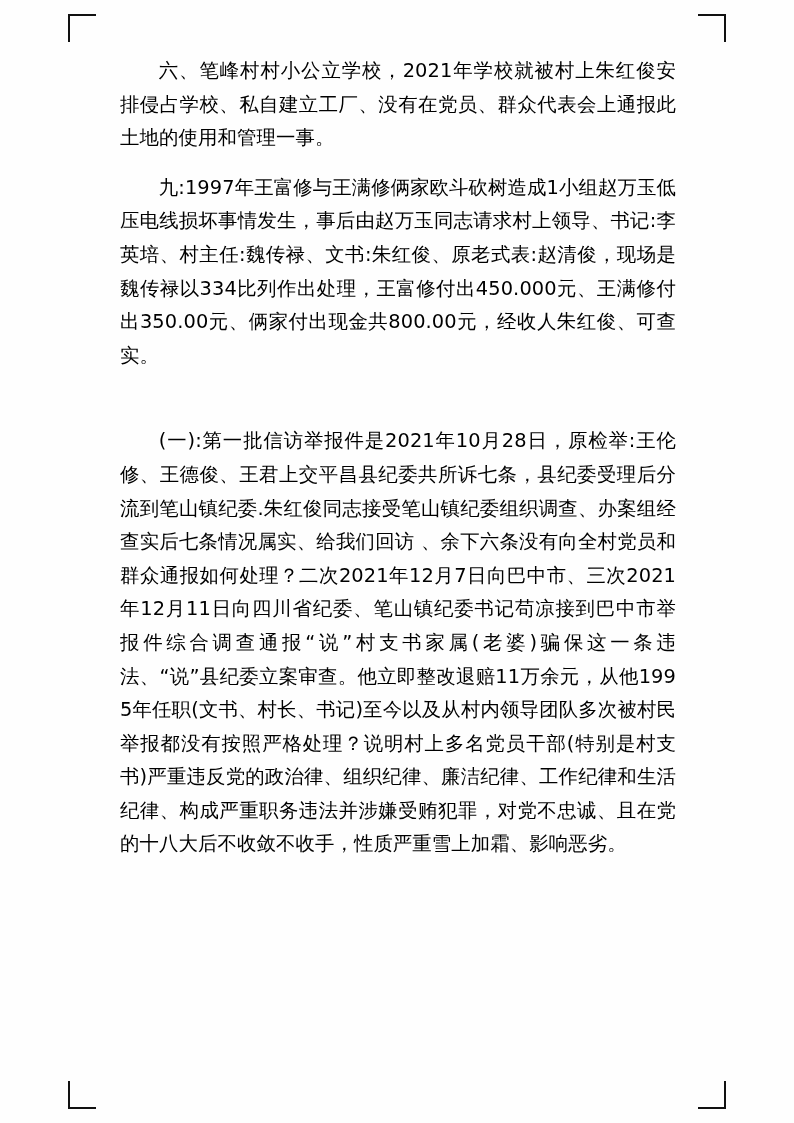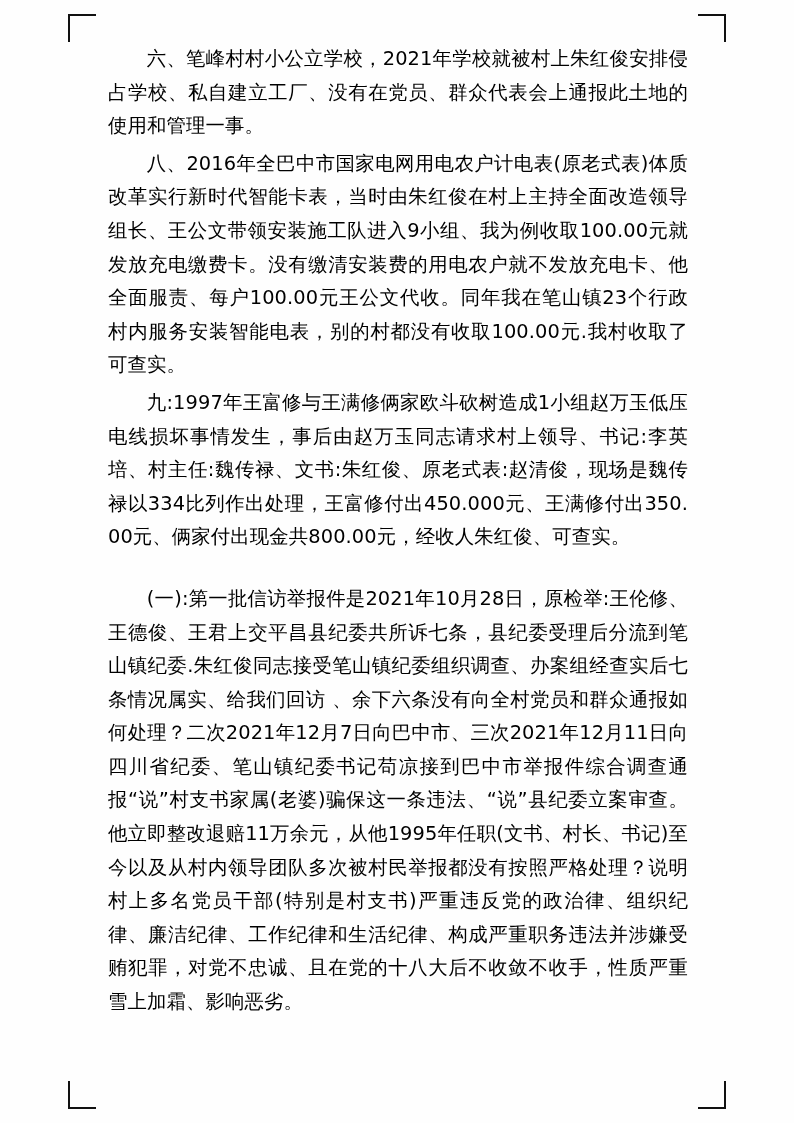--- a/index.html
+++ b/index.html
@@ -36,39 +36,38 @@
     left: 104px;
     top: 38px;
     width: 588px;
     font-size: 19.4px;
     line-height: 33.6px;
     letter-spacing: 0.1px;
     text-align: justify;
     text-justify: inter-ideograph;
   }
   p.para {
-    margin: 4px;
+    margin: 16px;
     text-indent: 2em;
     word-break: break-all;
   }
   p.spacer {
     margin: 0;
     height: 20px;
   }
 </style>
 </head>
 <body>
 
 <div class="page">
   <div class="crop tl"></div>
   <div class="crop tr"></div>
   <div class="crop bl"></div>
   <div class="crop br"></div>
 
   <div class="body-text">
     <p class="para">六、笔峰村村小公立学校，2021年学校就被村上朱红俊安排侵占学校、私自建立工厂、没有在党员、群众代表会上通报此土地的使用和管理一事。</p>
-    <p class="para">八、2016年全巴中市国家电网用电农户计电表(原老式表)体质改革实行新时代智能卡表，当时由朱红俊在村上主持全面改造领导组长、王公文带领安装施工队进入9小组、我为例收取100.00元就发放充电缴费卡。没有缴清安装费的用电农户就不发放充电卡、他全面服责、每户100.00元王公文代收。同年我在笔山镇23个行政村内服务安装智能电表，别的村都没有收取100.00元.我村收取了可查实。</p>
     <p class="para">九:1997年王富修与王满修俩家欧斗砍树造成1小组赵万玉低压电线损坏事情发生，事后由赵万玉同志请求村上领导、书记:李英培、村主任:魏传禄、文书:朱红俊、原老式表:赵清俊，现场是魏传禄以334比列作出处理，王富修付出450.000元、王满修付出350.00元、俩家付出现金共800.00元，经收人朱红俊、可查实。</p>
     <p class="spacer"></p>
     <p class="para">(一):第一批信访举报件是2021年10月28日，原检举:王伦修、王德俊、王君上交平昌县纪委共所诉七条，县纪委受理后分流到笔山镇纪委.朱红俊同志接受笔山镇纪委组织调查、办案组经查实后七条情况属实、给我们回访 、余下六条没有向全村党员和群众通报如何处理？二次2021年12月7日向巴中市、三次2021年12月11日向四川省纪委、笔山镇纪委书记苟凉接到巴中市举报件综合调查通报“说”村支书家属(老婆)骗保这一条违法、“说”县纪委立案审查。他立即整改退赔11万余元，从他1995年任职(文书、村长、书记)至今以及从村内领导团队多次被村民举报都没有按照严格处理？说明村上多名党员干部(特别是村支书)严重违反党的政治律、组织纪律、廉洁纪律、工作纪律和生活纪律、构成严重职务违法并涉嫌受贿犯罪，对党不忠诚、且在党的十八大后不收敛不收手，性质严重雪上加霜、影响恶劣。</p>
 
   </div>
 </div>
 
 </body></html>

